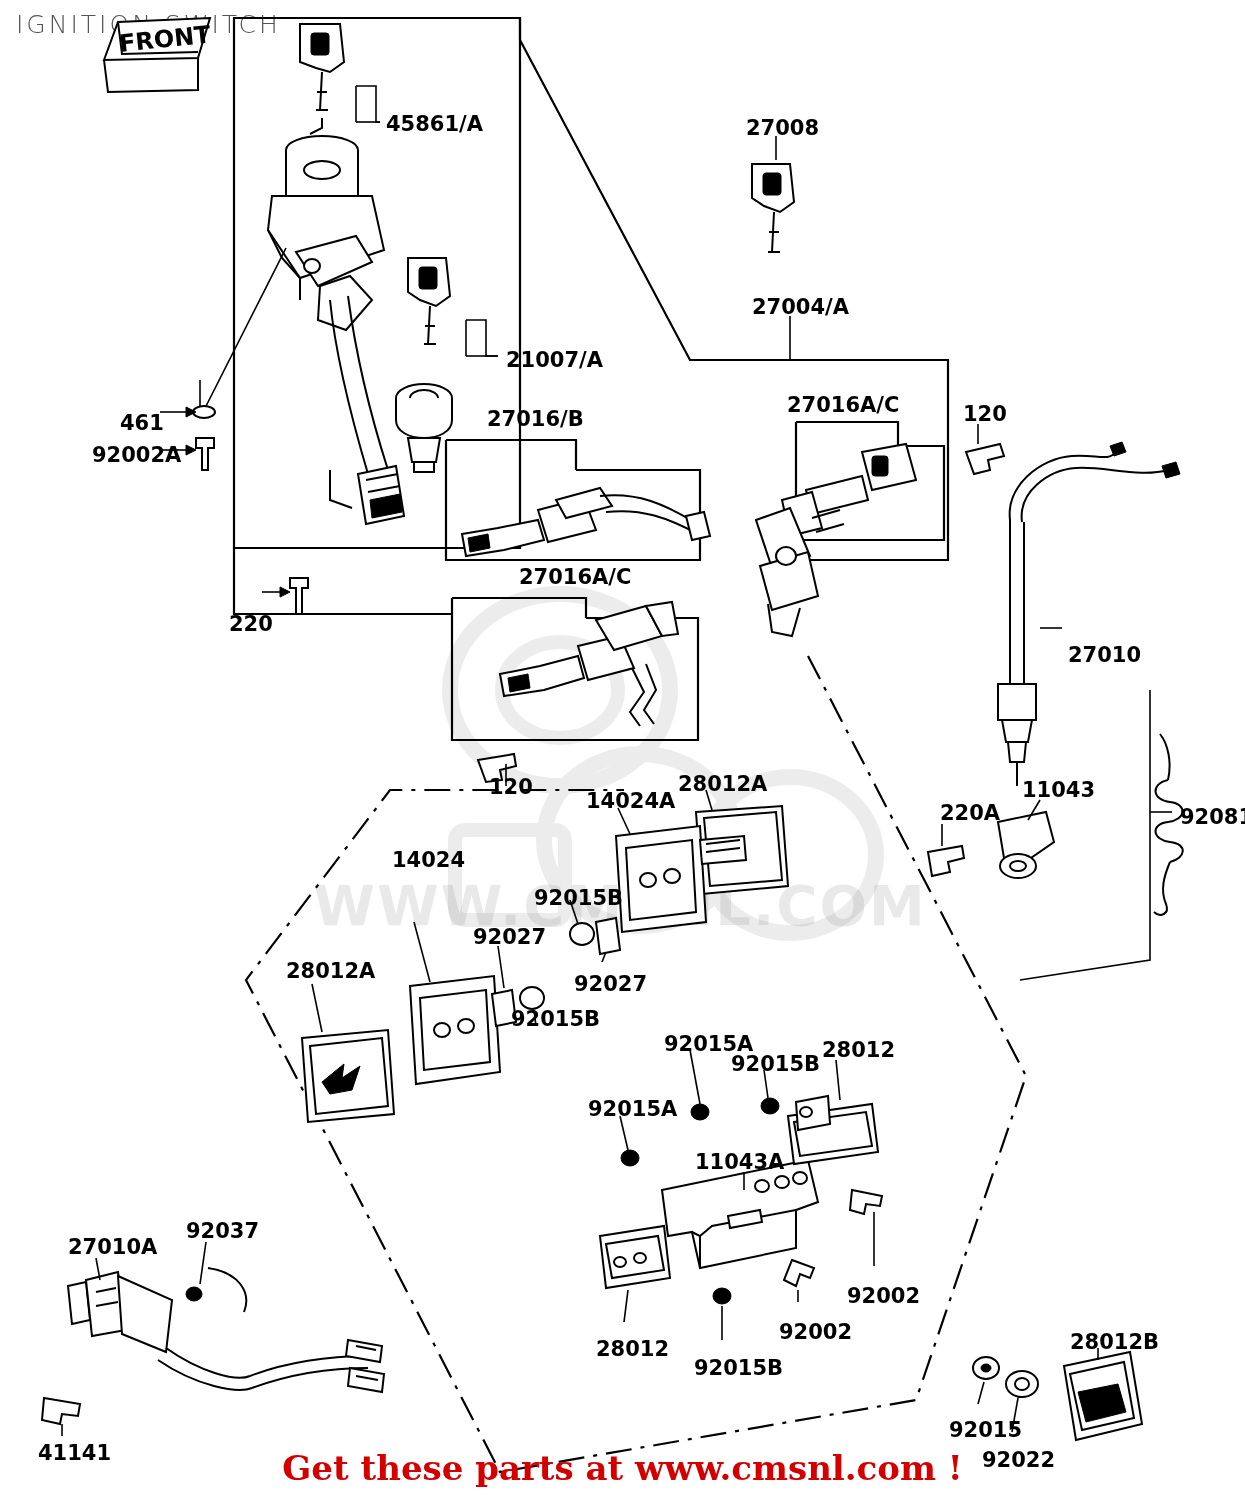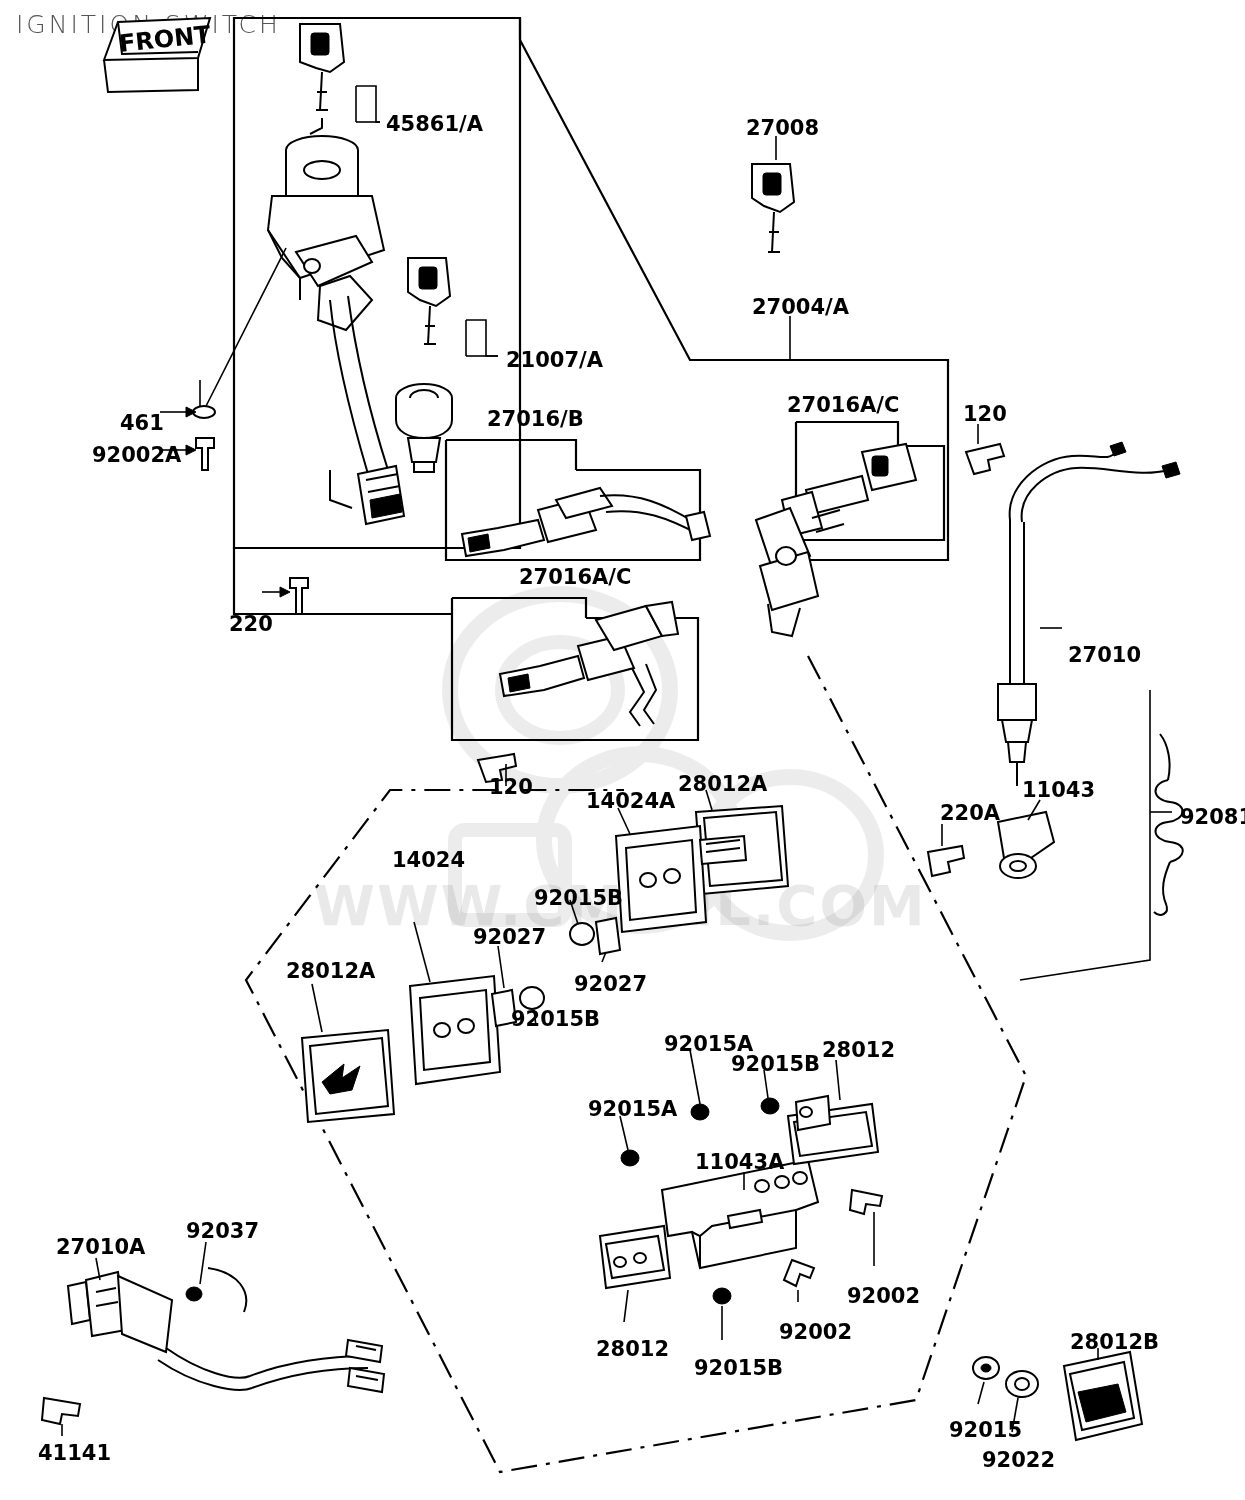--- a/index.html
+++ b/index.html
@@ -393,25 +393,26 @@
       <div class="lbl" style="left: 392px; top: 848px;">14024</div>
       <div class="lbl" style="left: 473px; top: 925px;">92027</div>
       <div class="lbl" style="left: 574px; top: 972px;">92027</div>
       <div class="lbl" style="left: 286px; top: 959px;">28012A</div>
       <div class="lbl" style="left: 511px; top: 1007px;">92015B</div>
       <div class="lbl" style="left: 664px; top: 1032px;">92015A</div>
       <div class="lbl" style="left: 731px; top: 1052px;">92015B</div>
       <div class="lbl" style="left: 822px; top: 1038px;">28012</div>
       <div class="lbl" style="left: 588px; top: 1097px;">92015A</div>
       <div class="lbl" style="left: 695px; top: 1150px;">11043A</div>
-      <div class="lbl" style="left: 56px; top: 1235px;">27010A</div>
+      <div class="lbl" style="left: 68px; top: 1235px;">27010A</div>
       <div class="lbl" style="left: 186px; top: 1219px;">92037</div>
       <div class="lbl" style="left: 847px; top: 1284px;">92002</div>
       <div class="lbl" style="left: 779px; top: 1320px;">92002</div>
       <div class="lbl" style="left: 596px; top: 1337px;">28012</div>
       <div class="lbl" style="left: 694px; top: 1356px;">92015B</div>
       <div class="lbl" style="left: 1070px; top: 1330px;">28012B</div>
       <div class="lbl" style="left: 949px; top: 1418px; text-align: right;">92015</div>
       <div class="lbl" style="left: 982px; top: 1448px;">92022</div>
       <div class="lbl" style="left: 38px; top: 1441px;">41141</div>
     </div>
 
+  <div class="footer">Get these parts at www.cmsnl.com !</div>
 </div>
 
 </body></html>

